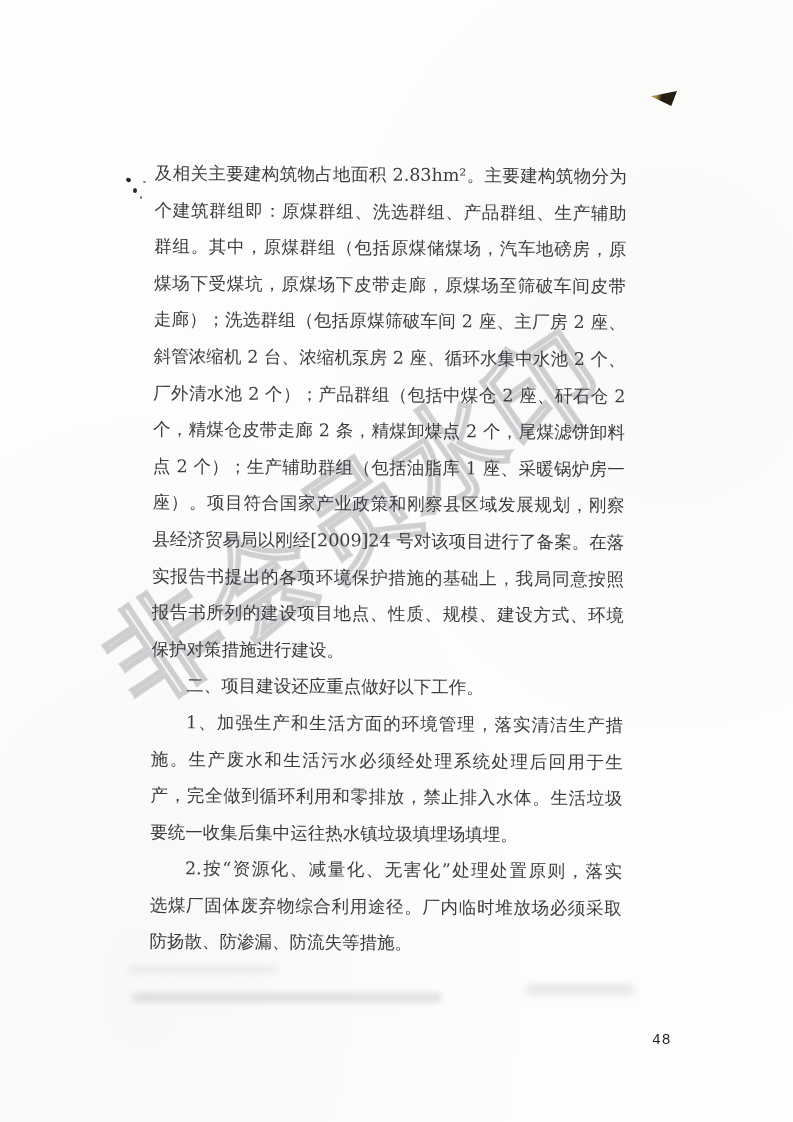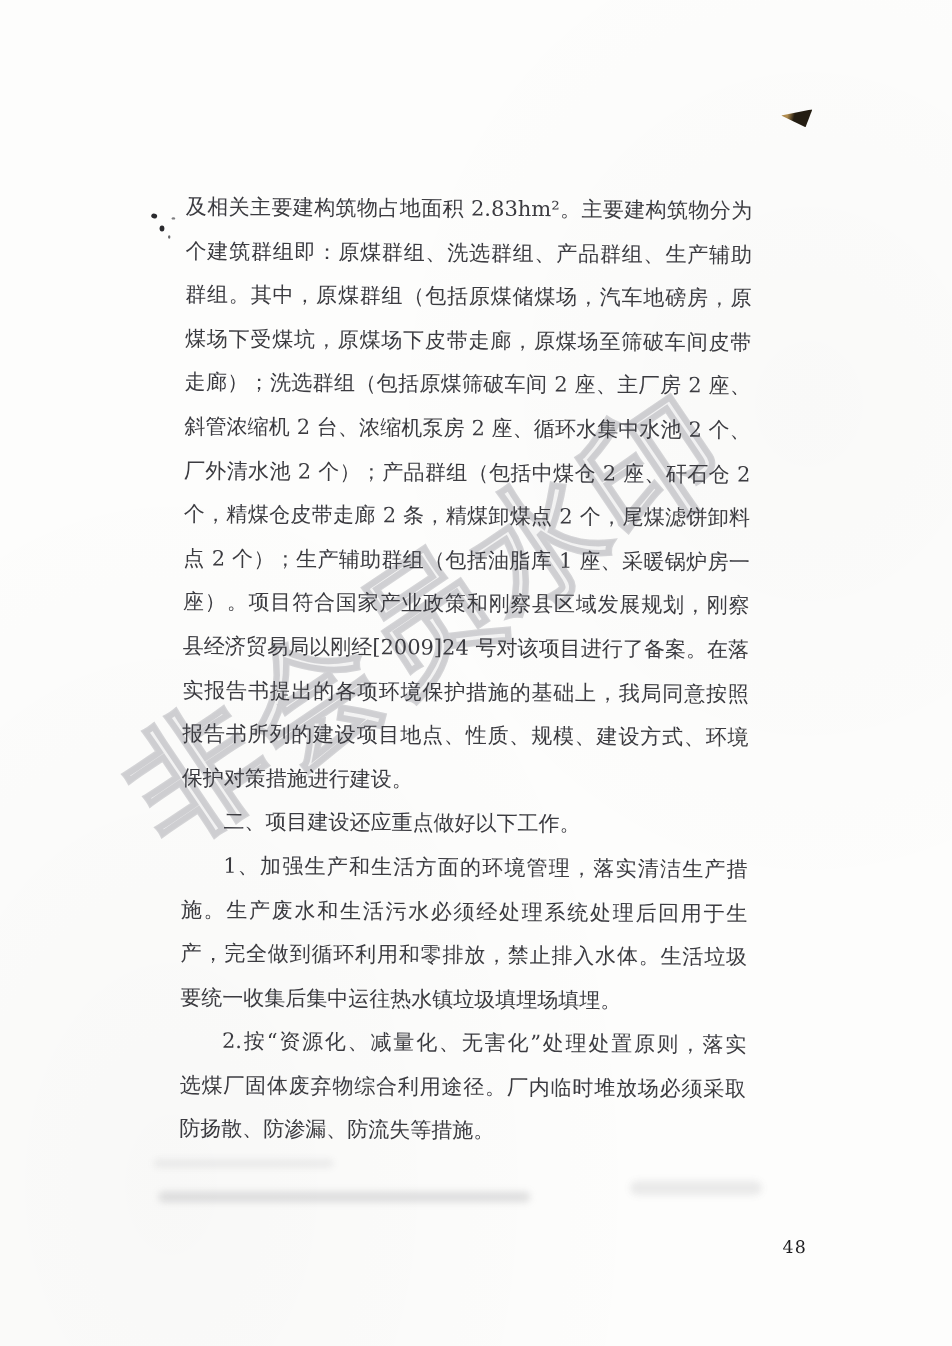--- a/index.html
+++ b/index.html
@@ -26,21 +26,21 @@
     position:absolute;left:150px;top:610px;white-space:nowrap;
     transform:rotate(-34deg);transform-origin:0 100%;
     font-family:"DejaVu Sans", sans-serif;font-weight:bold;
     font-size:110px;line-height:1;letter-spacing:4px;
     color:rgba(200,200,205,0.16);
     -webkit-text-stroke:2px rgba(158,158,164,0.42);
     pointer-events:none;
   }
   .page-number{
     position:absolute;left:652px;top:1032px;
-    font-size:14.5px;color:#1d1d1f;letter-spacing:1px;
+    font-size:14.5px;color:#1d1d1f;letter-spacing:1px;font-family:Liberation Mono, monospace;
   }
   .corner-mark{
     position:absolute;left:651px;top:91px;width:26px;height:15px;
     clip-path:polygon(0 35%, 100% 0, 78% 100%);
     background:linear-gradient(105deg,#b08b4e 0%,#b08b4e 22%,#241d12 42%,#241d12 100%);
   }
   .speck{position:absolute;background:#2a2a2e;border-radius:50%;}
   .speck.s1{left:126px;top:178px;width:5px;height:4px;transform:rotate(20deg);}
   .speck.s2{left:133px;top:188px;width:4px;height:5px;}
   .speck.s3{left:143px;top:181px;width:3px;height:2px;opacity:.6;}

